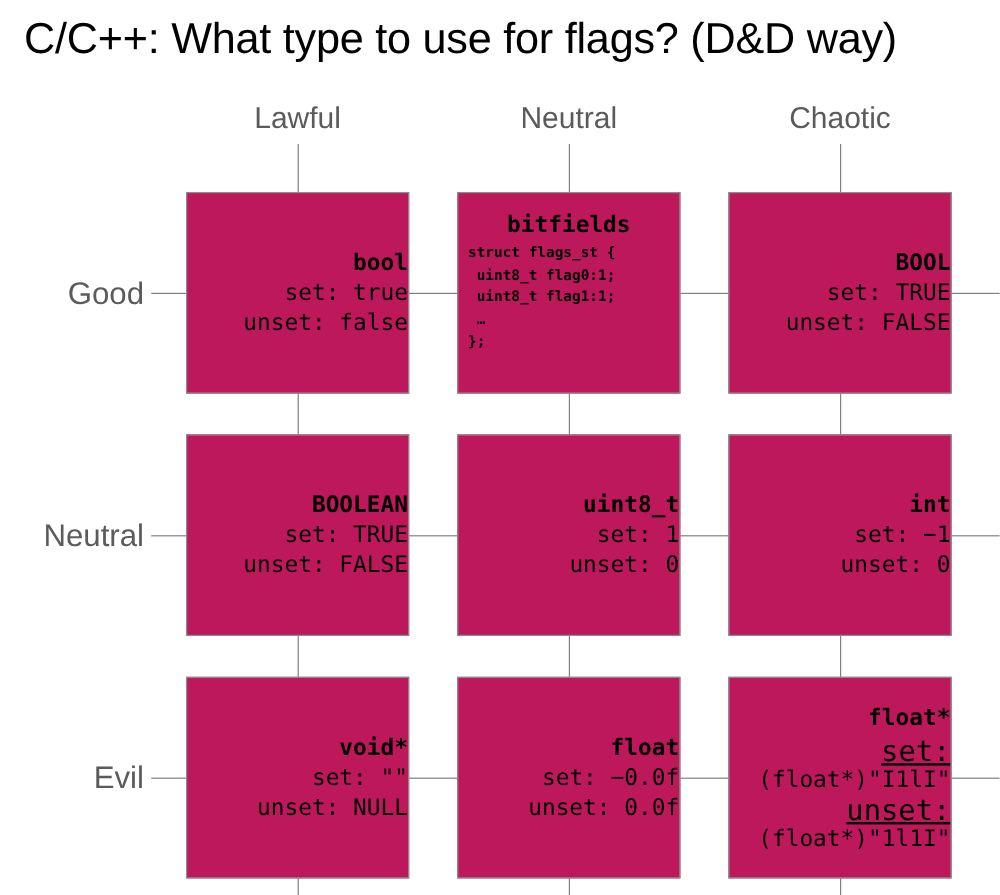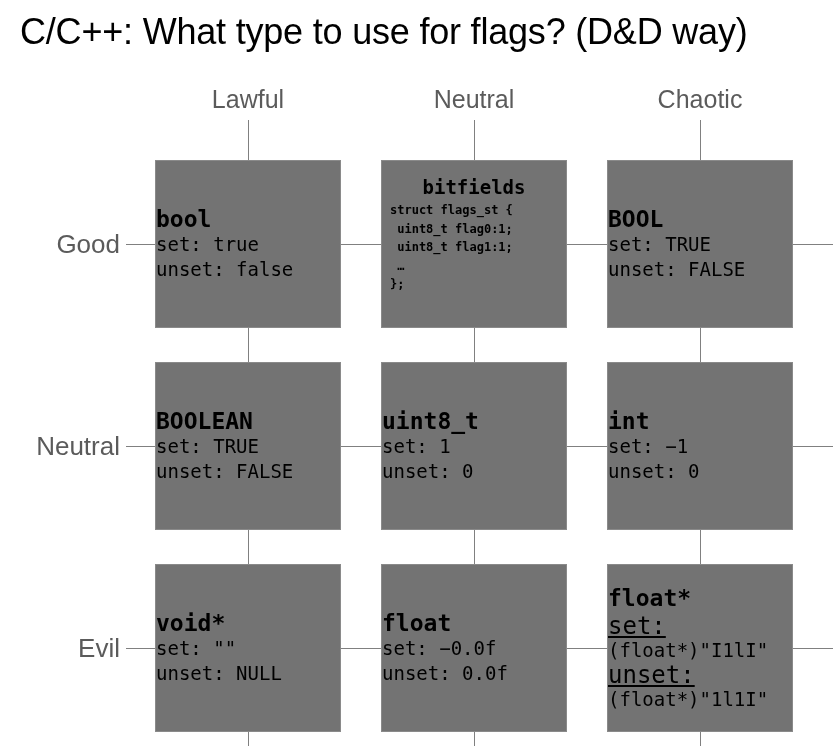--- a/index.html
+++ b/index.html
@@ -57,32 +57,32 @@
   }
   .conn-v { width: 1px; }
   .conn-h { height: 1px; }
 
   
   .cell {
     position: absolute;
     width: 186px;
     height: 168px;
     border: 1px solid #8a8a8a;
-    background: #737373;
+    background: #be185d;
     box-sizing: border-box;
     display: flex;
     flex-direction: column;
-    align-items: flex-start;
+    align-items: flex-end;
     justify-content: center;
     font-family: "DejaVu Sans Mono", monospace;
     overflow: hidden;
   }
   .cell-title {
     font-weight: bold;
-    font-size: 23px;
+    font-size: 19px;
     line-height: 26px;
     text-align: center;
     white-space: nowrap;
   }
   .cell-line {
     font-size: 19px;
     line-height: 25px;
     text-align: center;
     white-space: nowrap;
   }

